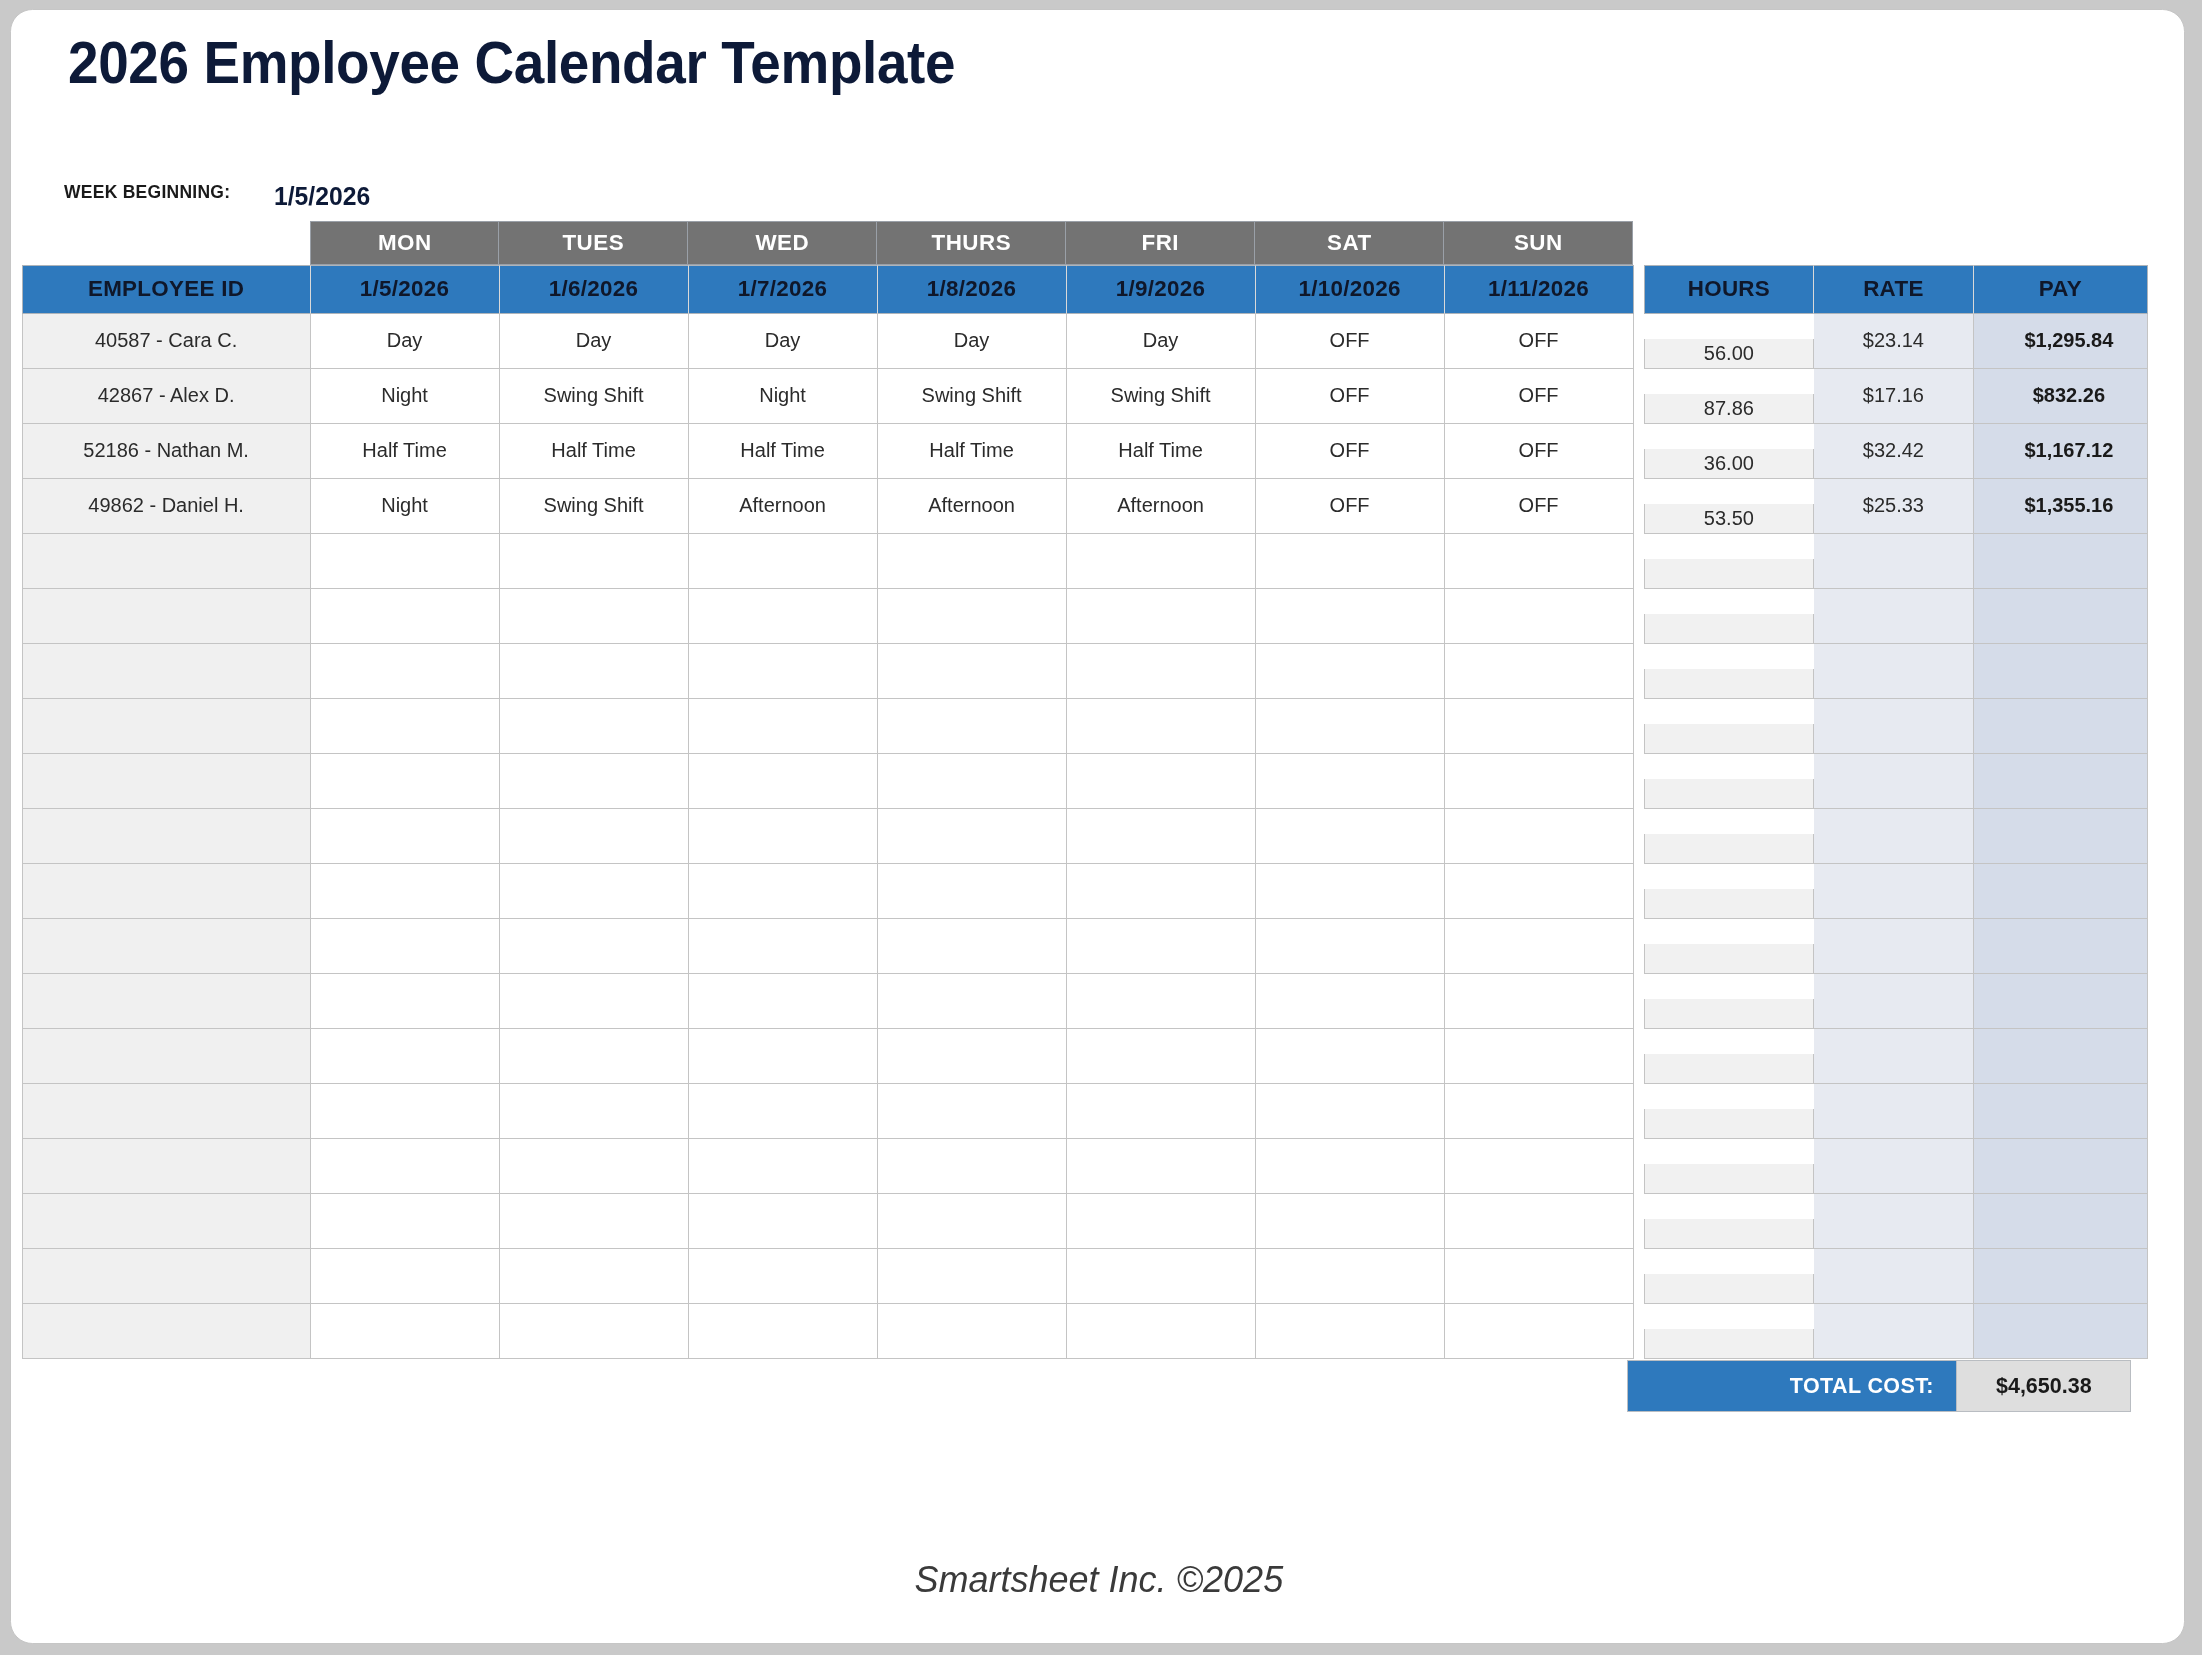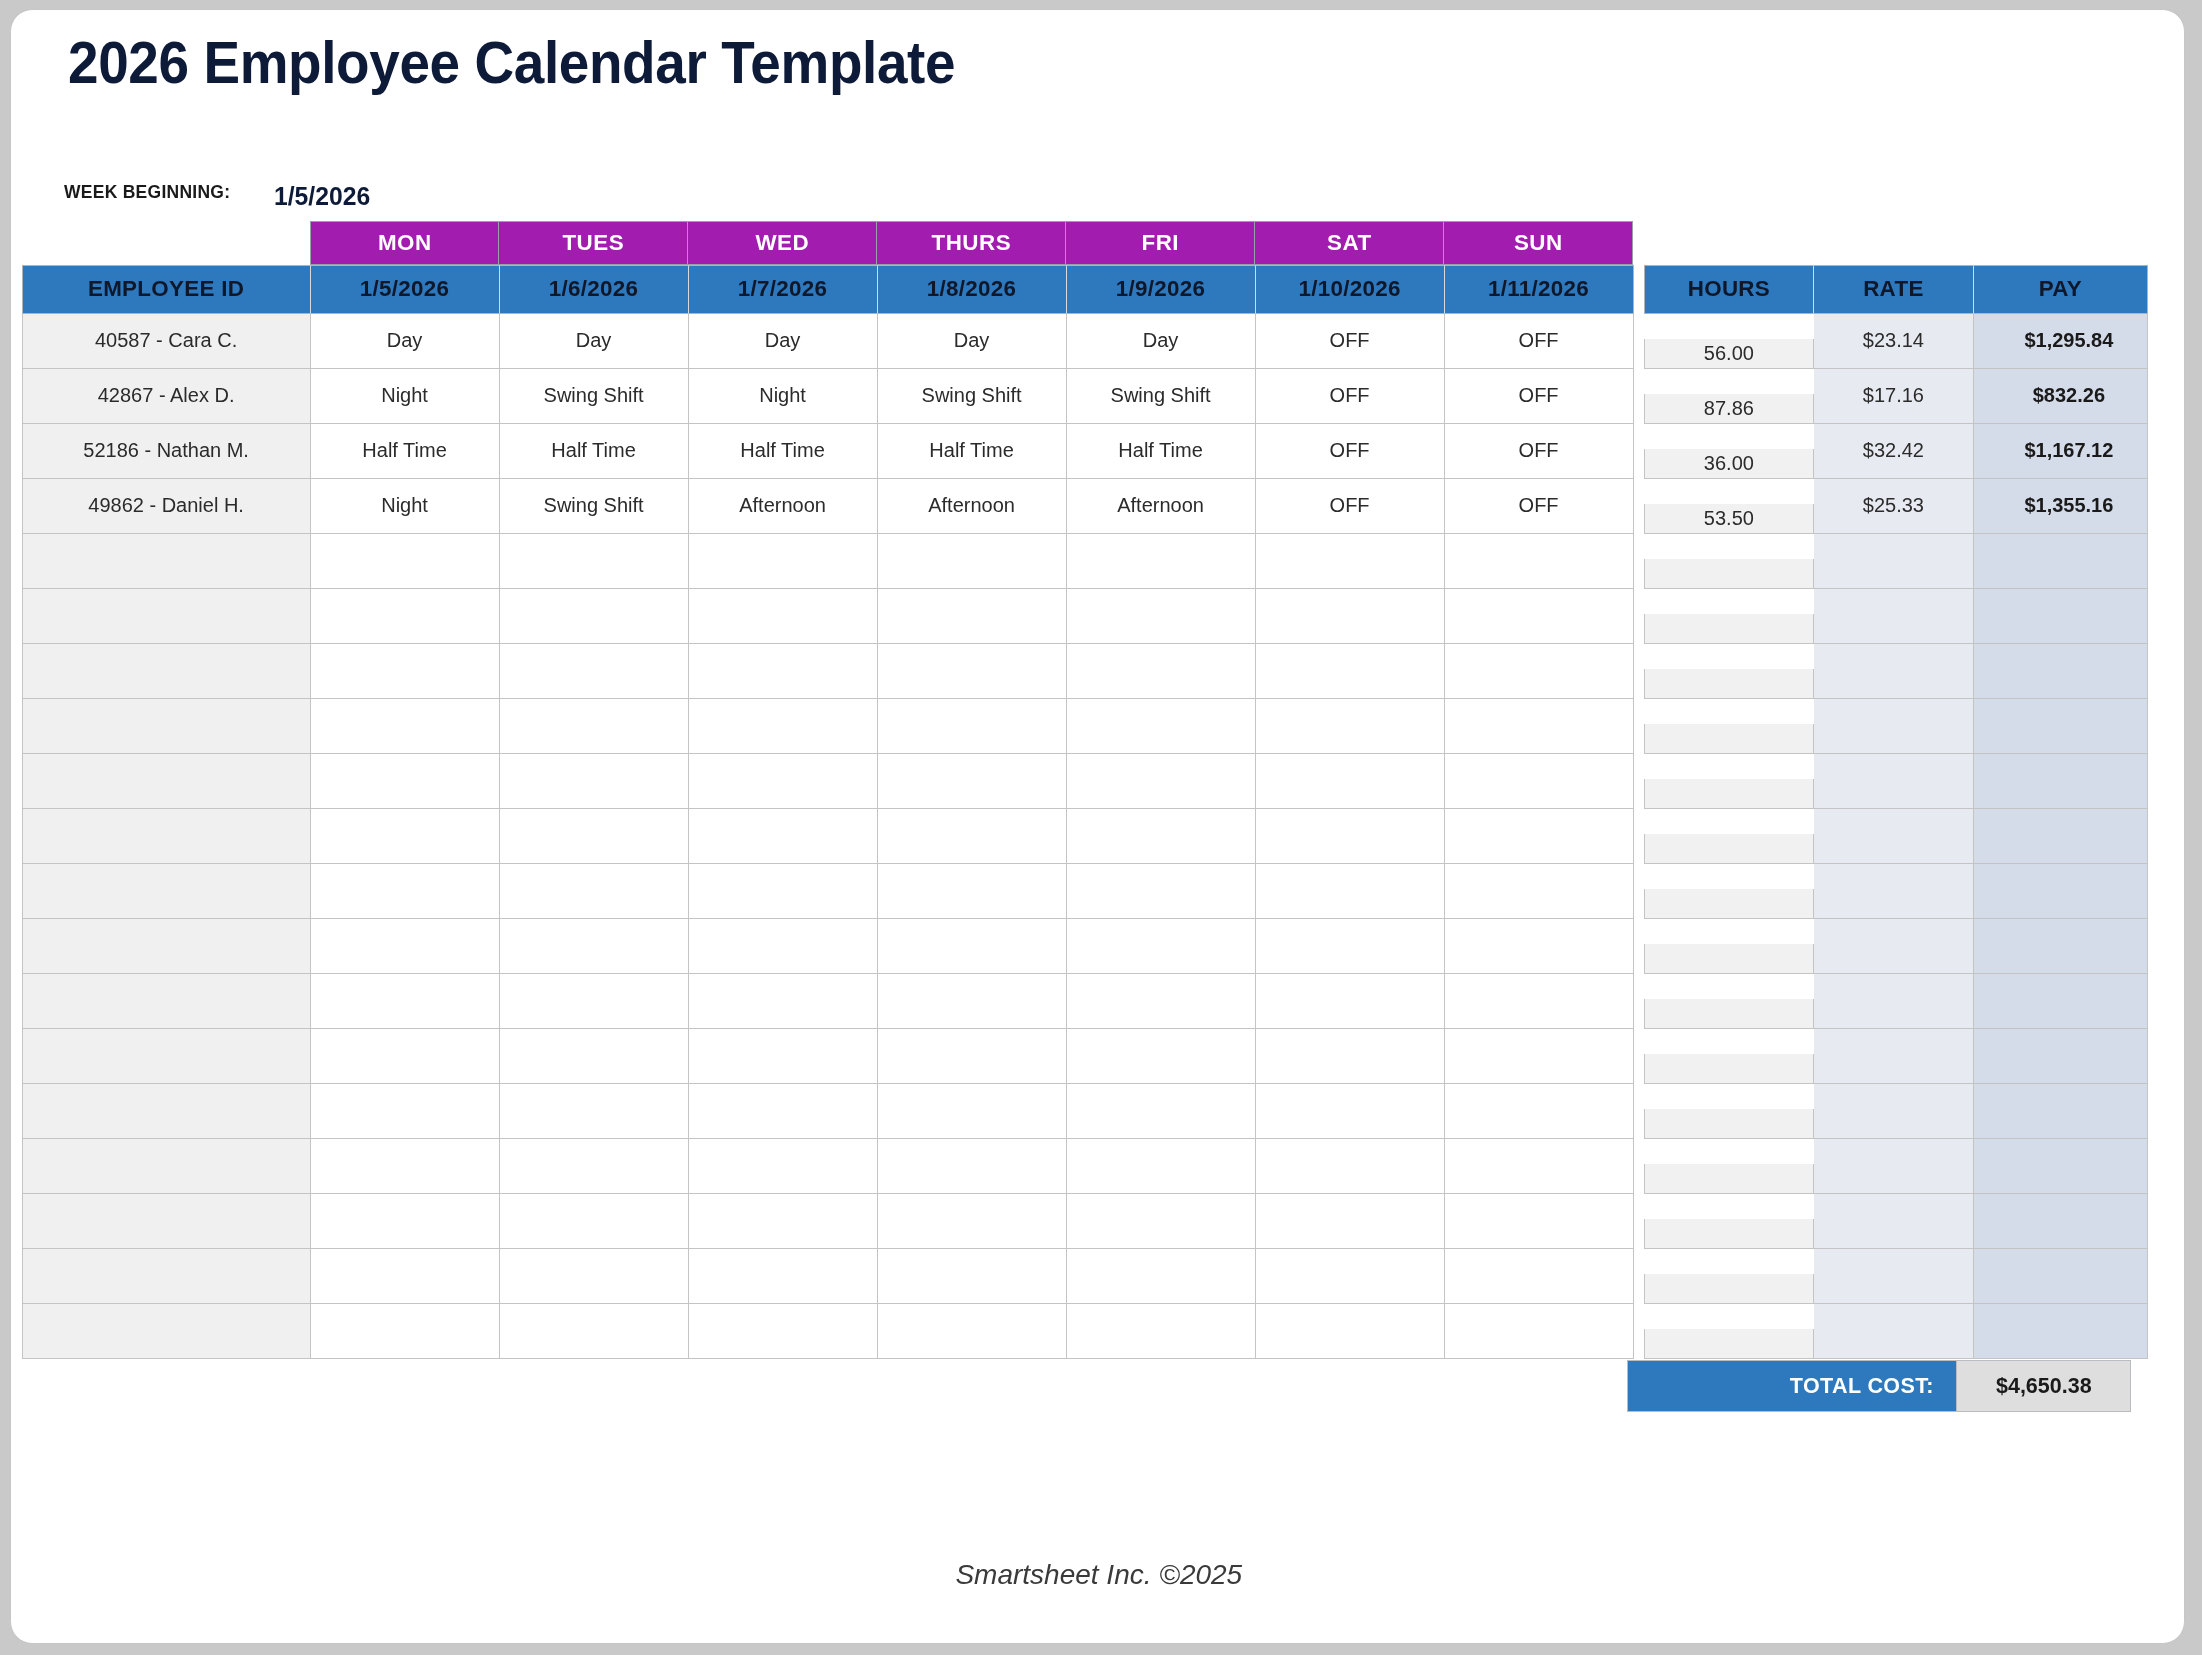--- a/index.html
+++ b/index.html
@@ -98,21 +98,21 @@
   .c-day   { width: 189px; }
   .c-hours { width: 170px; }
   .c-rate  { width: 160px; }
   .c-pay   { width: 174px; }
   .spacer-left { width: 10.3px; }
 
   
   .row-weekday { height: 44px; }
   .row-weekday .pad { width: 299px; background: transparent; }
   .row-weekday .dk {
-    background: #a21caf;
+    background: #737373;
     color: #ffffff;
     font-size: 22.4px;
     font-weight: bold;
     letter-spacing: 0.5px;
     border-right: 1.7px solid #9aa0a8;
     border-top: 1.7px solid #9aa0a8;
     border-bottom: 1.7px solid #9aa0a8;
   }
   .row-weekday .dk.first { border-left: 1.7px solid #9aa0a8; }
 
@@ -204,21 +204,21 @@
     align-items: center;
   }
 
   
   #footer {
     position: absolute;
     left: 0;
     top: 1549px;
     width: 2175px;
     text-align: center;
-    font-size: 28px;
+    font-size: 36px;
     font-style: italic;
     color: #3a3a3a;
     font-family: "Liberation Sans", sans-serif;
   }
 </style>
 </head>
 <body>
 
 <div id="page">
 

